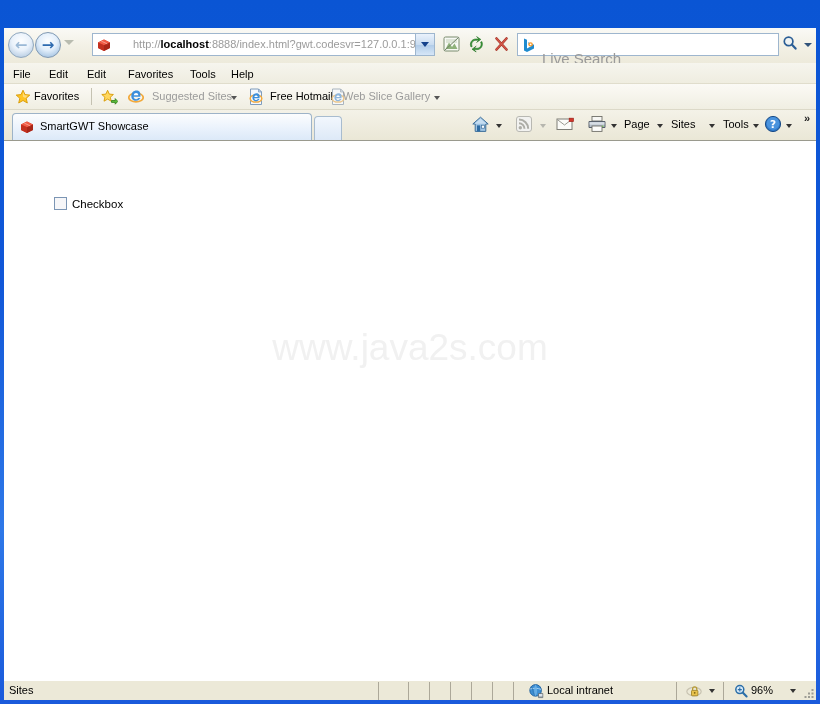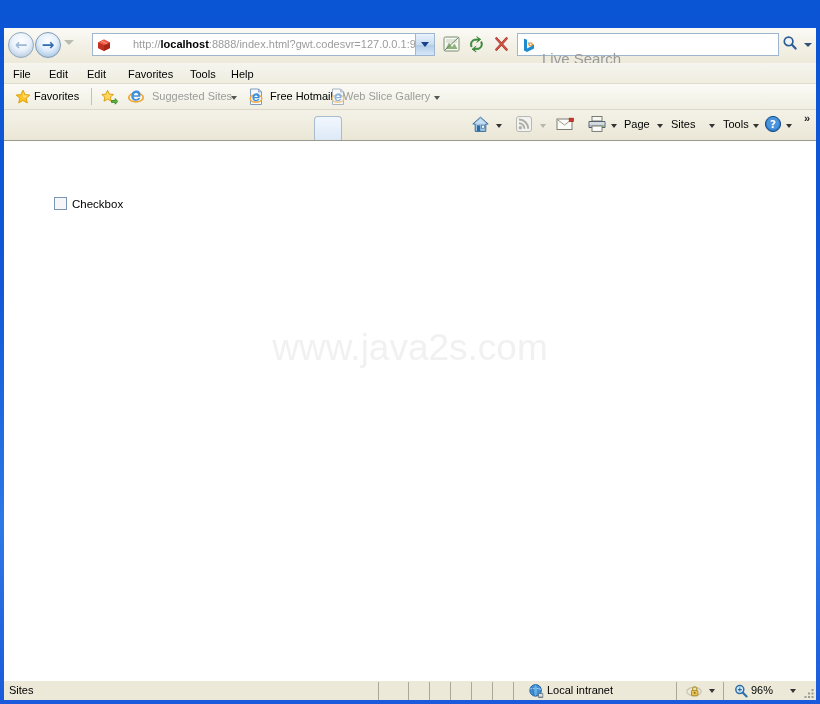--- a/index.html
+++ b/index.html
@@ -428,20 +428,32 @@
           <path d="M9.9 5.4 C6.9 4.7 4.4 6.5 4.4 9.4 c0 2.1 1.5 3.9 3.7 3.9 1.7 0 2.9-1 3.4-2.2 l-1.7 0 c-0.3 0.6-0.9 1-1.6 1 -1.1 0-1.9-0.8-2-1.9 l5.3 0 C11.9 7.5 11.3 5.8 9.9 5.4 z" fill="#8FB6DC"></path>
           <path d="M6.3 9.1 c0.1-1 0.9-1.6 1.8-1.6 0.9 0 1.6 0.7 1.7 1.6 z" fill="#FFFFFF"></path>
         </svg>
       </span>
       <span class="favlabel" style="left:339px;color:#9B9B9B">Web Slice Gallery</span>
       <span class="favcaret" style="left:430px"></span>
     </div>
 
     <div id="tabrow">
 
+      <div id="tab-active">
+        <span id="tab-favicon">
+          <svg width="16" height="16" viewBox="0 0 16 16">
+            <path d="M2 5.5 L8 2.5 L14 5.5 L14 11 L8 14 L2 11 Z" fill="#D03A2A"></path>
+            <path d="M2 5.5 L8 8.3 L14 5.5 L8 2.5 Z" fill="#F05B45"></path>
+            <path d="M8 8.3 L14 5.5 L14 11 L8 14 Z" fill="#A82618"></path>
+            <path d="M2 5.5 L8 8.3 L8 14 L2 11 Z" fill="#C2301F"></path>
+            <path d="M5.2 4 L11.2 6.9" stroke="#F7A494" stroke-width="0.9" fill="none"></path>
+          </svg>
+        </span>
+        <span id="tab-label">SmartGWT Showcase</span>
+      </div>
 
       <div id="tab-new"></div>
 
       <span style="position:absolute;left:467px;top:5px">
         <svg width="19" height="19" viewBox="0 0 19 19">
           <path d="M9.5 2.2 L17.2 9 L14.8 9 L14.8 16.4 L4.2 16.4 L4.2 9 L1.8 9 Z" fill="#9FC4E4" stroke="#3D6E99" stroke-width="1"></path>
           <rect x="6" y="10.4" width="3.2" height="6" fill="#2E6CA4"></rect>
           <rect x="10.4" y="10.2" width="3" height="3" fill="#F7FBFE" stroke="#3D6E99" stroke-width="0.7"></rect>
           <path d="M9.5 3.6 L15.4 8.8 L3.6 8.8 Z" fill="#C6DEF2"></path>
         </svg>

